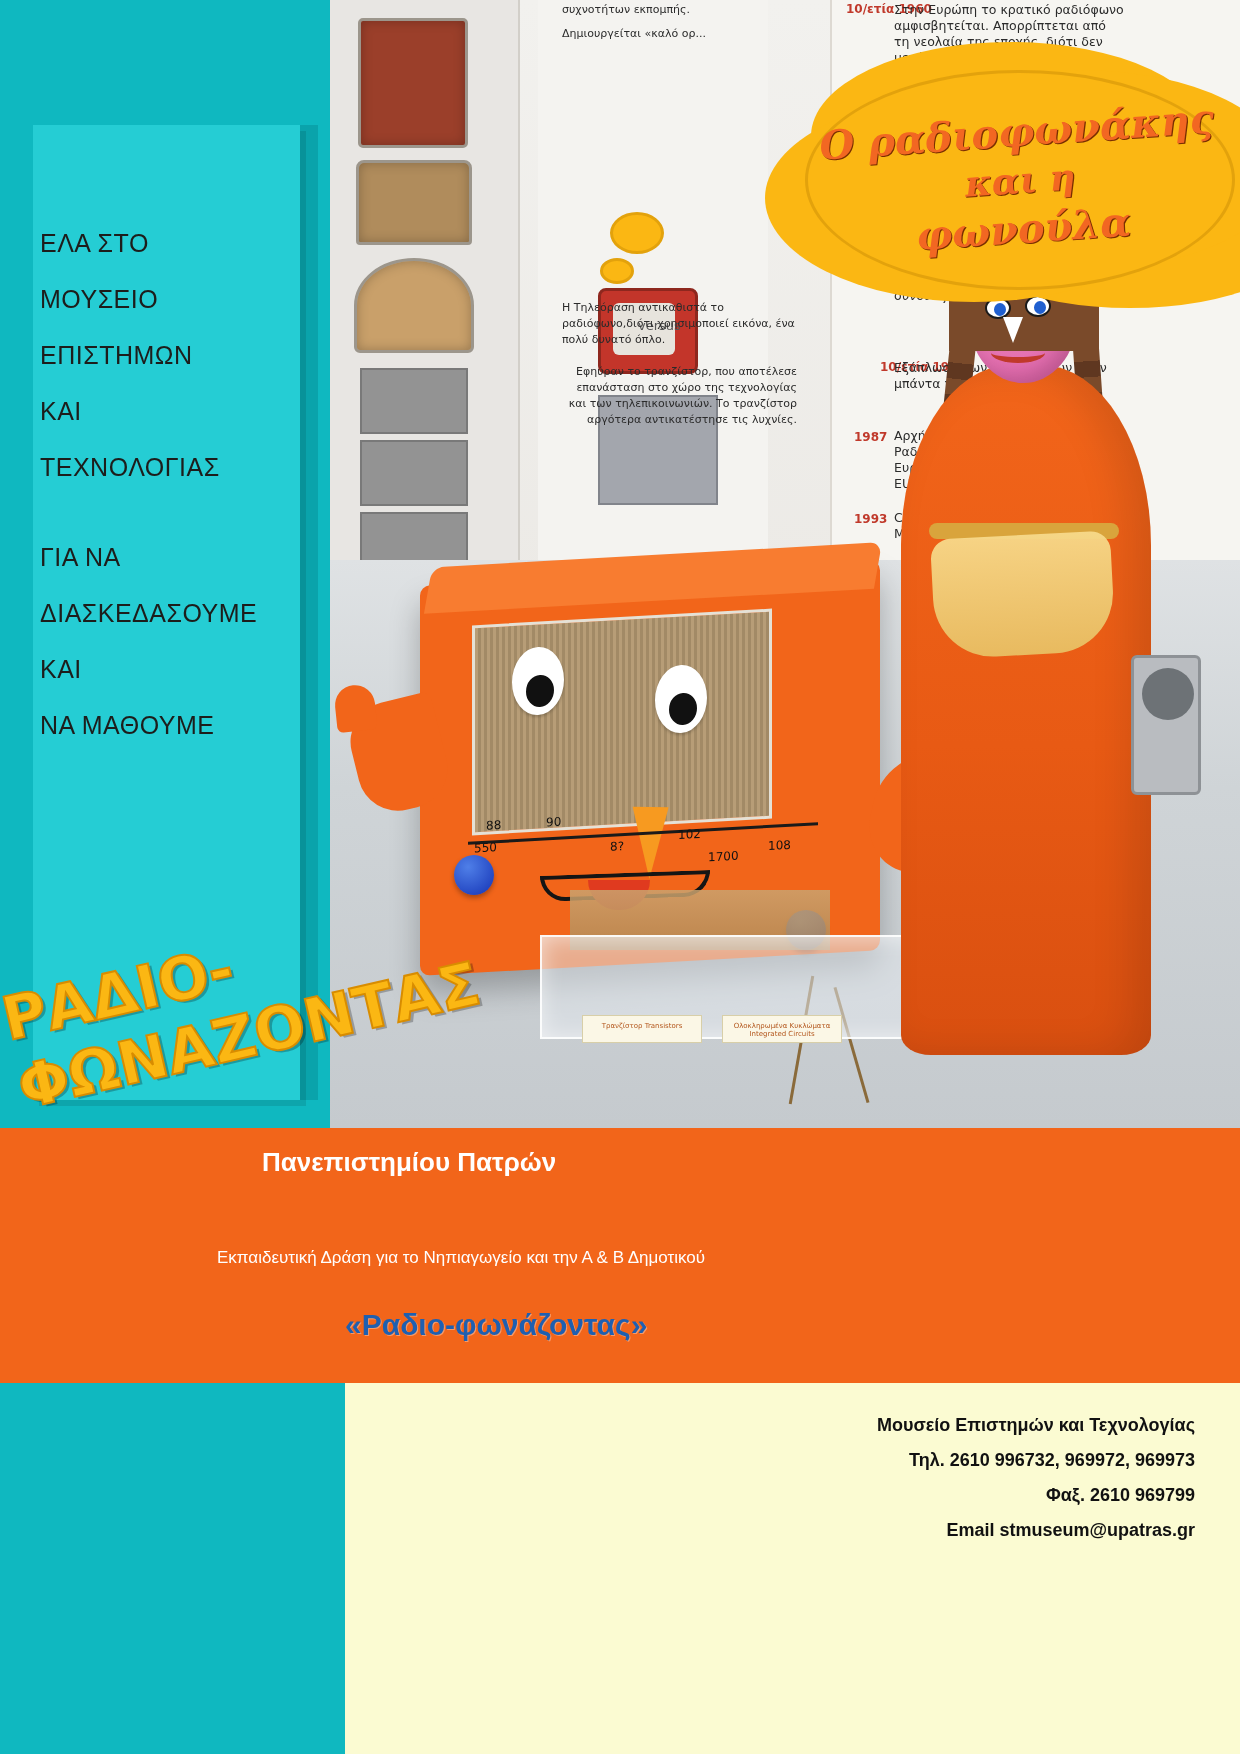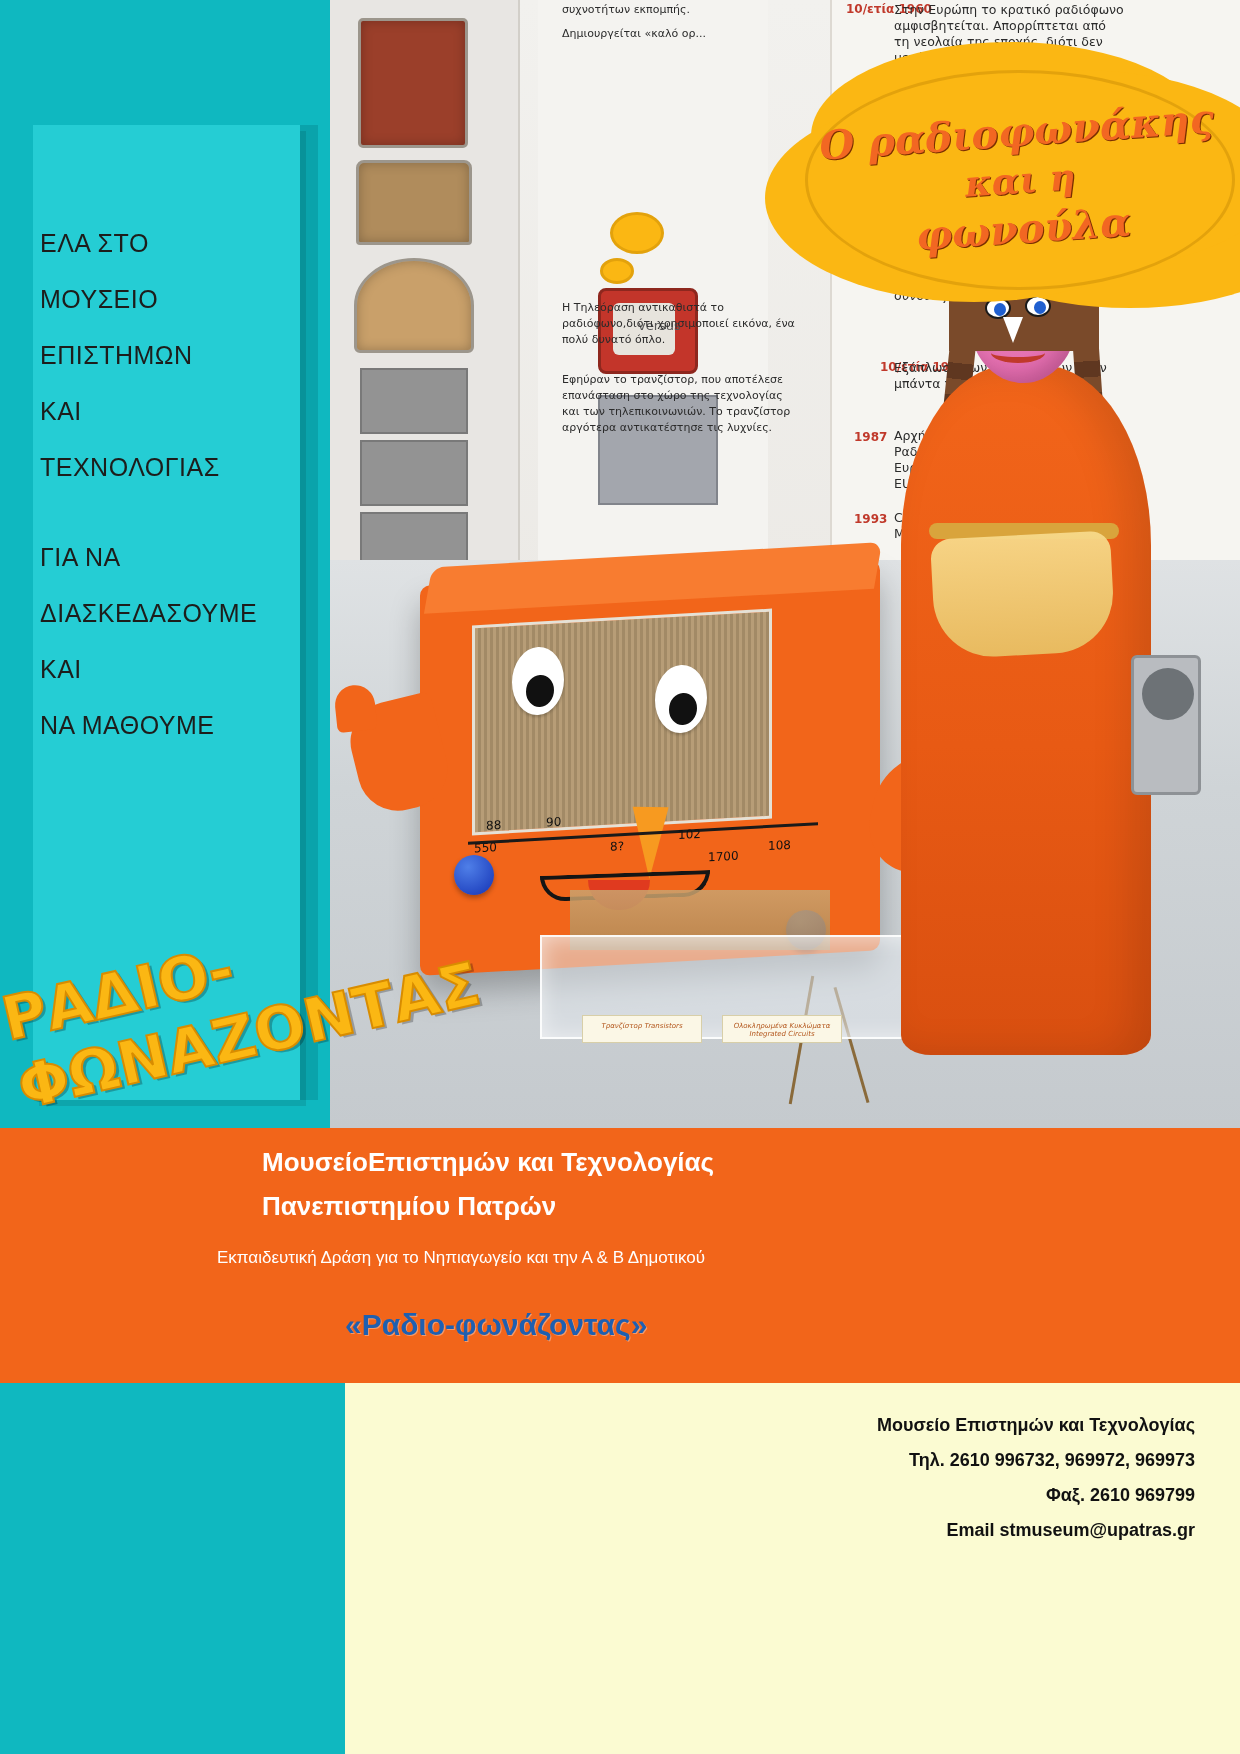--- a/index.html
+++ b/index.html
@@ -120,21 +120,21 @@
   .board-text {
     position: absolute;
     font-size: 11px;
     line-height: 16px;
     color: #2b2b2b;
     font-family: "DejaVu Sans", sans-serif;
   }
   .bt-top { left: 232px; top: 2px; width: 260px; }
   .bt-mid { left: 232px; top: 26px; width: 235px; }
   .bt-tv  { left: 232px; top: 300px; width: 235px; }
-  .bt-tr  { left: 232px; top: 372px; width: 235px; }
+  .bt-tr  { left: 232px; top: 364px; width: 235px; text-align: right; }
 
   .board-right {
     position: absolute; left: 500px; top: 0;
     width: 410px; height: 600px;
     background: #f6f5f1;
     border-left: 2px solid #ddd9d2;
   }
   .yeardot {
     position: absolute; color: #c0392b; font-weight: bold; font-size: 12px;
     font-family: "DejaVu Sans", sans-serif;
@@ -271,21 +271,20 @@
     position: absolute; left: 430px; top: 430px;
     width: 3px; height: 120px;
     background: #8a6a3a; transform: rotate(-16deg);
   }
   .display-case {
     position: absolute; left: 210px; top: 935px;
     width: 400px; height: 104px;
     background: rgba(225,232,236,0.55);
     border: 2px solid rgba(255,255,255,0.9);
     box-shadow: inset 0 0 22px rgba(255,255,255,0.6);
-    font-style: italic;
   }
   .case-label {
     position: absolute; top: 78px;
     width: 120px; height: 28px;
     background: #fbf7e6; border: 1px solid #d8cfa8;
     font-size: 7px; color: #b3561c; text-align: center; padding-top: 6px;
     font-family: "DejaVu Sans", sans-serif;
   }
   .case-label.cl1 { left: 40px; }
   .case-label.cl2 { left: 180px; }
@@ -616,21 +615,20 @@
     <div class="bubble-tail2"></div>
 
   </div>
 
   <div class="wordart">
     <span>ΡΑΔΙΟ-ΦΩΝΑΖΟΝΤΑΣ</span>
   </div>
 
   <div class="orange-band"></div>
   <div class="ob-title">
-    <div>ΜουσείοΕπιστημών και Τεχνολογίας</div>
     <div>Πανεπιστημίου Πατρών</div>
   </div>
   <div class="ob-sub">Εκπαιδευτική Δράση για το Νηπιαγωγείο και την Α &amp; Β Δημοτικού</div>
   <div class="ob-action">«Ραδιο-φωνάζοντας»</div>
 
   <div class="footer-left"></div>
   <div class="footer-right"></div>
   <div class="contact">
     <div>Μουσείο Επιστημών και Τεχνολογίας</div>
     <div>Τηλ. 2610 996732, 969972, 969973</div>

